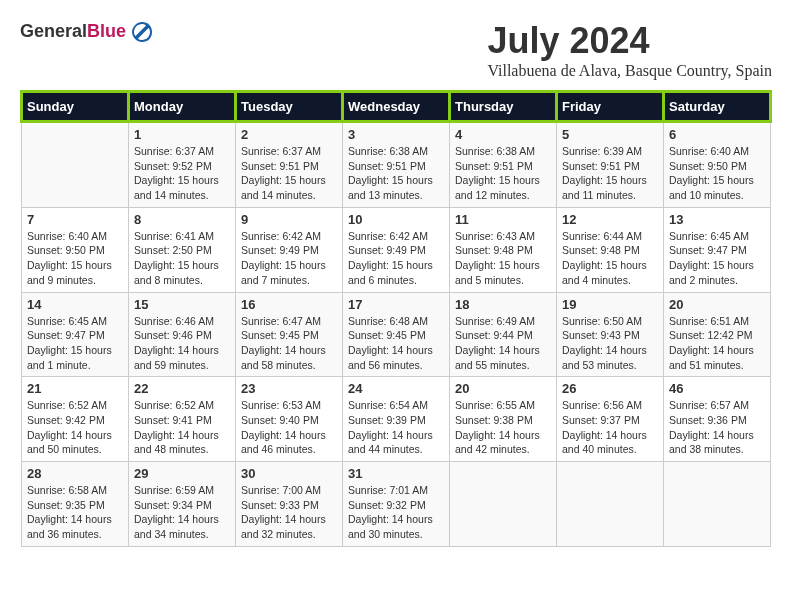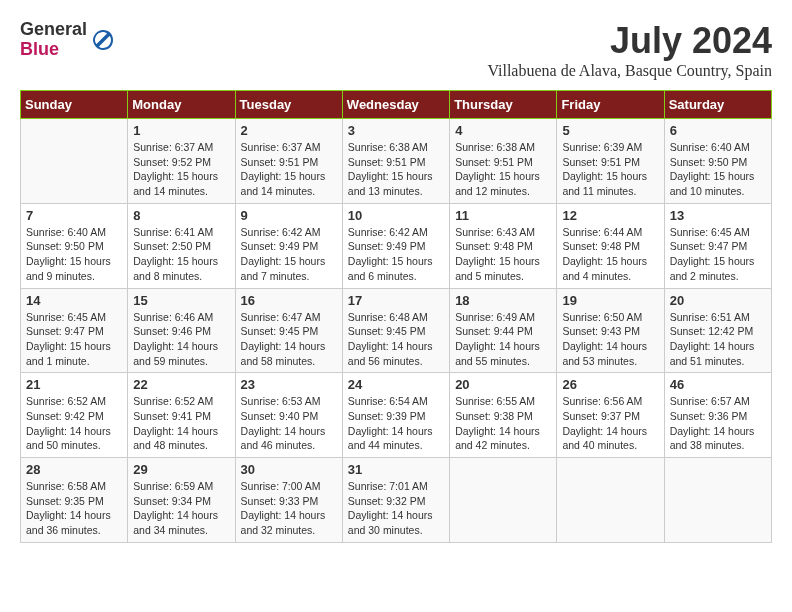--- a/index.html
+++ b/index.html
@@ -15,65 +15,64 @@
       justify-content: space-between;
       align-items: flex-start;
       margin-bottom: 10px;
     }
     .logo {
       display: flex;
       align-items: center;
     }
     .logo-text {
       display: flex;
-      flex-direction: column;
       line-height: 1.1;
+      text-align: center;
     }
     .logo-general {
       font-size: 18px;
       font-weight: bold;
       color: #333;
     }
     .logo-blue {
       font-size: 18px;
       font-weight: bold;
       color: #be185d;
     }
     .logo-icon {
       width: 24px;
       height: 24px;
       margin-left: 4px;
     }
     .title-block {
-      text-align: right;
       margin-left: 16px;
     }
     .month-title {
       font-size: 36px;
       font-weight: bold;
       color: #333;
     }
     .location-title {
       font-size: 16px;
       color: #333;
       font-family: Liberation Serif, serif;
     }
     table {
       width: 100%;
       border-collapse: collapse;
       font-size: 11px;
     }
     thead tr th {
-      background-color: #7f1d1d;
+      background-color: #0f172a;
       color: #fff;
       padding: 6px 4px;
       text-align: left;
       font-size: 13px;
       font-weight: bold;
-      border: 1px solid #84cc16;
+      border: 3px solid #84cc16;
     }
     tbody tr td {
       border: 1px solid #ccc;
       vertical-align: top;
       padding: 4px 5px;
       width: 14.28%;
       min-height: 70px;
       color: #333;
     }
     .day-number {

